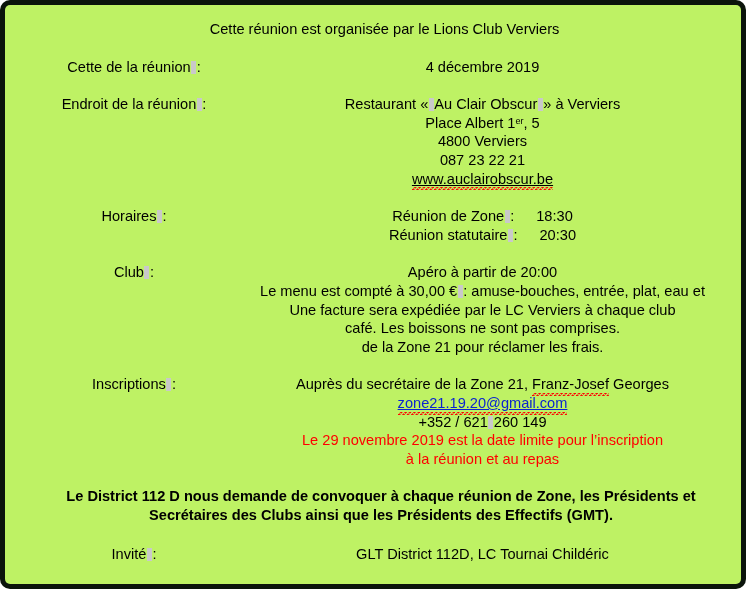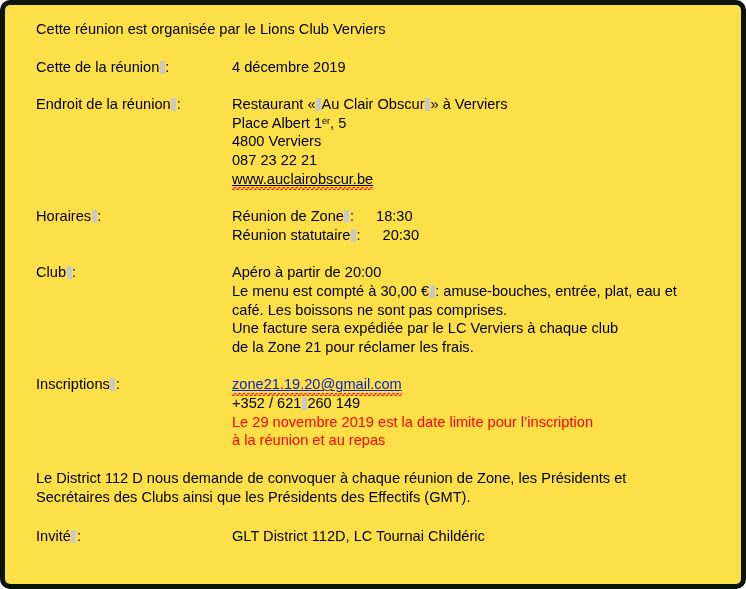--- a/index.html
+++ b/index.html
@@ -20,24 +20,25 @@
     width: 746px;
     height: 589px;
     background: #0b140b;
     border-radius: 10px;
     padding: 5px;
   }
   #doc-page {
     box-sizing: border-box;
     width: 100%;
     height: 100%;
-    background: #fde047;
+    background: #bef264;
     border-radius: 5px;
     position: relative;
     overflow: hidden;
+    text-align: center;
   }
 
   
   #content {
     position: absolute;
     left: 31px;
     top: 15px;
     right: 8px;
     font-size: 14.6px;
     line-height: 18.6px;
@@ -106,21 +107,21 @@
 
   .link {
     color: #0b24d0;
     text-decoration: underline;
     text-underline-offset: 1px;
   }
 
   .red { color: #ff0000; }
 
   .bold-note {
-    font-weight: normal;
+    font-weight: bold;
     margin: 0 0 20px 0;
     line-height: 19px;
     max-width: 690px;
   }
 
   .tight { margin-bottom: 0; }
   .time-col { display: inline-block; width: 22px; }
 </style>
 </head>
 <body>
@@ -155,29 +156,30 @@
           <div class="vline"><span>Réunion de Zone</span><span class="nbsp"></span><span>:</span><span class="time-col"></span><span>18:30</span></div>
           <div class="vline"><span>Réunion statutaire</span><span class="nbsp"></span><span>:</span><span class="time-col"></span><span>20:30</span></div>
         </div>
       </div>
 
       <div class="row">
         <div class="row-label"><span>Club</span><span class="nbsp"></span><span>:</span></div>
         <div class="row-value">
           <div class="vline">Apéro à partir de 20:00</div>
           <div class="vline"><span>Le menu est compté à 30,00 €</span><span class="nbsp"></span><span>: amuse-bouches, entrée, plat, eau et</span></div>
+          <div class="vline">Une facture sera expédiée par le LC Verviers à chaque club</div>
           <div class="vline">café. Les boissons ne sont pas comprises.</div>
-          <div class="vline">Une facture sera expédiée par le LC Verviers à chaque club</div>
           <div class="vline">de la Zone 21 pour réclamer les frais.</div>
         </div>
       </div>
 
       <div class="row">
         <div class="row-label"><span>Inscriptions</span><span class="nbsp"></span><span>:</span></div>
         <div class="row-value">
+          <div class="vline"><span>Auprès du secrétaire de la Zone 21,</span><span class="sp"></span><span class="squiggle"><span>Franz-Josef</span></span><span class="sp"></span><span>Georges</span></div>
           <div class="vline"><span class="squiggle"><a class="link" href="#">zone21.19.20@gmail.com</a></span></div>
           <div class="vline"><span>+352 / 621</span><span class="nbsp"></span><span>260 149</span></div>
           <div class="vline red">Le 29 novembre 2019 est la date limite pour l’inscription</div>
           <div class="vline red">à la réunion et au repas</div>
         </div>
       </div>
 
       <p class="bold-note"><span>Le District 112 D nous demande de convoquer à chaque réunion de Zone, les Présidents et</span><br><span>Secrétaires des Clubs ainsi que les Présidents des Effectifs (GMT).</span></p>
 
       <div class="row tight">

